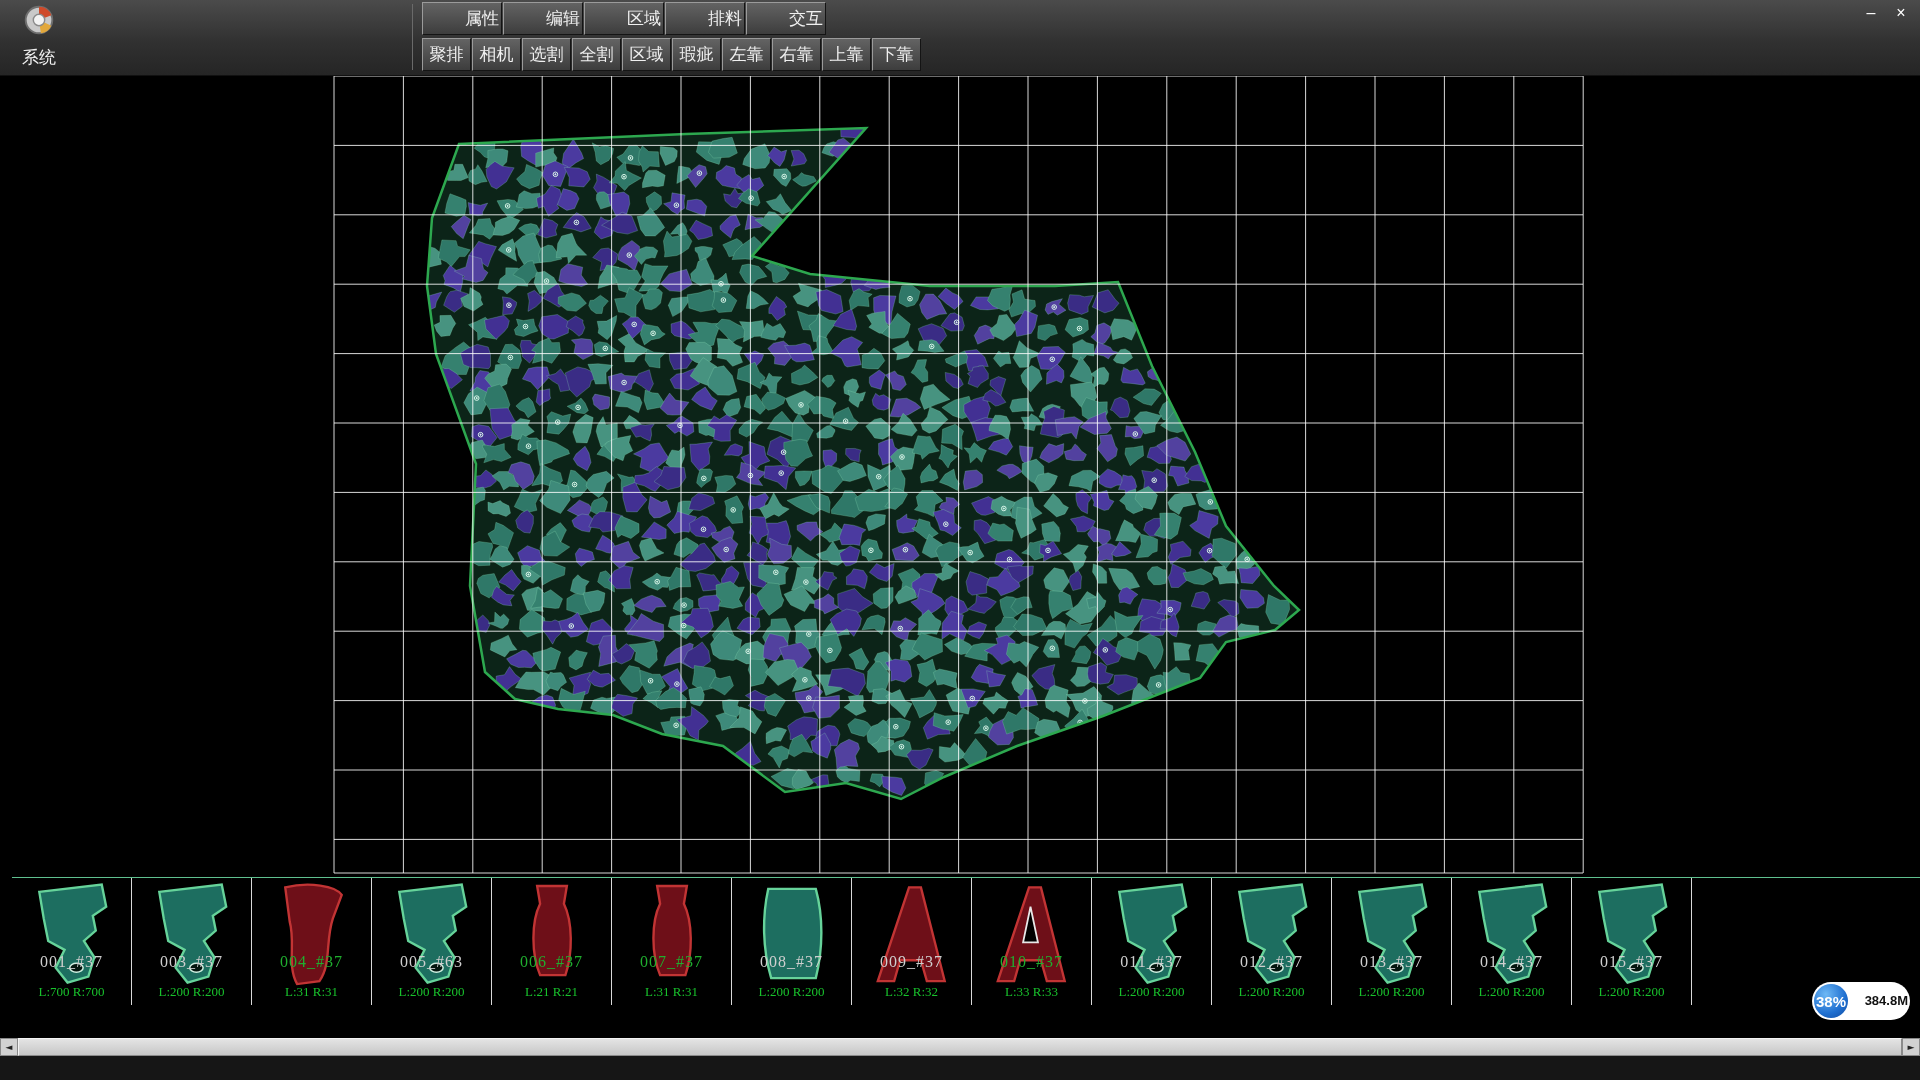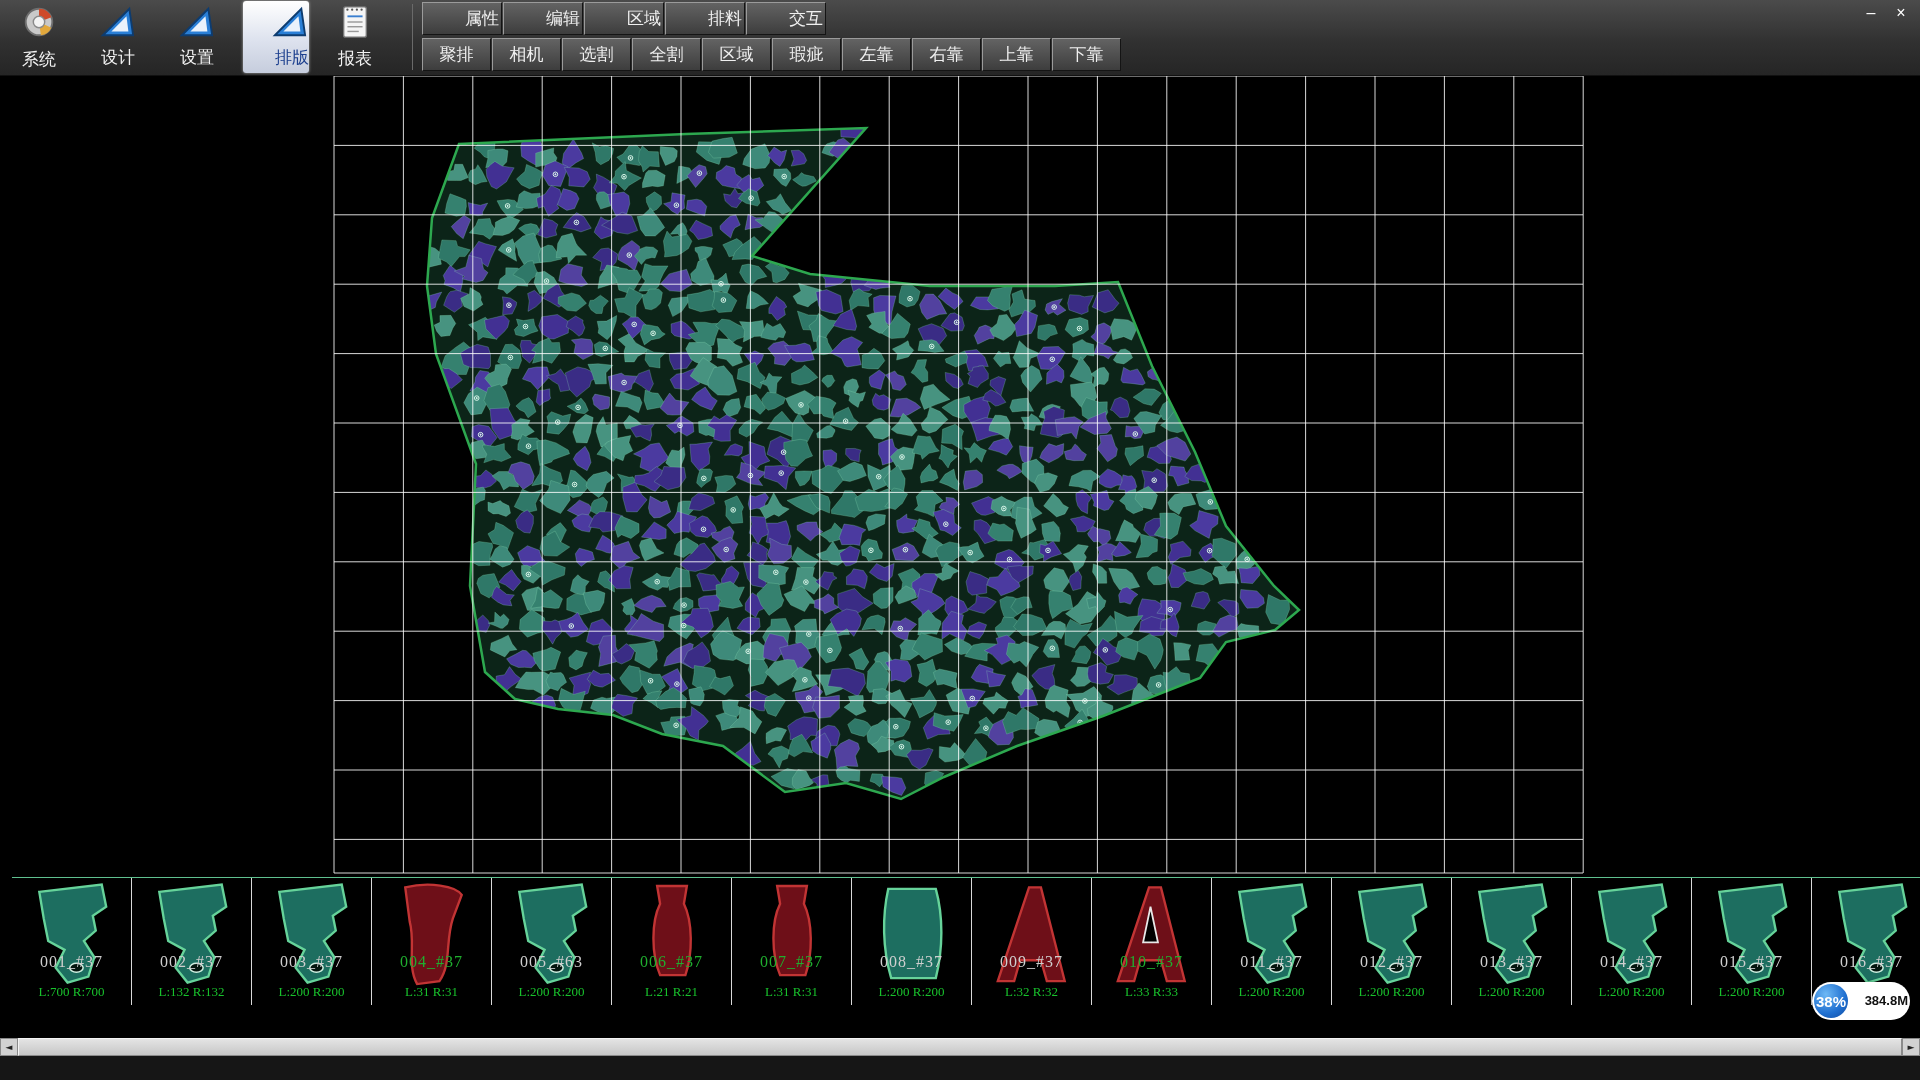--- a/index.html
+++ b/index.html
@@ -2,33 +2,33 @@
 <html><head>
 <meta charset="utf-8">
 <style>
   * { margin:0; padding:0; box-sizing:border-box; }
   html,body { width:1920px; height:1080px; background:#000; overflow:hidden;
     font-family:"Liberation Sans","DejaVu Sans",sans-serif; position:relative; }
 
   
   .titlebar { position:absolute; top:0; left:0; width:1920px; height:76px;
     background:linear-gradient(#4b4b4b,#313131 55%,#252525); border-bottom:1px solid #111; }
-  .appbar { position:absolute; left:6px; top:1px; height:74px; display:flex; gap:13px; }
+  .appbar { position:absolute; left:6px; top:1px; height:74px; display:flex; gap:13px;flex-direction:column; }
   .appbtn { width:66px; height:72px; display:flex; flex-direction:column; align-items:center;
     justify-content:center; gap:2px; color:#f2f2f2; font-size:17px; cursor:default; border-radius:3px; }
   .appbtn.active { background:linear-gradient(#ffffff,#dde2ee 55%,#c6cddd); color:#1c3f8e;
     box-shadow:0 0 3px rgba(255,255,255,.6);align-items:flex-end; }
   .vdivider { position:absolute; left:412px; top:4px; width:1px; height:66px; background:#6a6a6a; }
   .menurow1 { position:absolute; left:422px; top:2px; display:flex; gap:1px; }
   .menurow2 { position:absolute; left:422px; top:38px; display:flex; gap:1px; }
   .tab3d, .tool3d { height:33px; line-height:31px; text-align:center; color:#f0f0f0; font-size:17px;
     background:linear-gradient(#636363,#3d3d3d); border:1px solid;
     border-color:#9b9b9b #141414 #141414 #9b9b9b; cursor:default; }
   .tab3d { width:80px;padding-left:40px; }
-  .tool3d { width:69px; }
+  .tool3d { width:49px; }
   .winctrl { position:absolute; right:6px; top:2px; display:flex; gap:4px; }
   .winbtn { width:26px; height:22px; color:#fff; font-size:16px; line-height:22px; text-align:center; cursor:default; }
 
   
   .canvas { position:absolute; top:76px; left:0; width:1920px; height:801px; background:#000; }
 
   
   .strip { position:absolute; top:877px; left:12px; width:1920px; height:127px; display:flex;
     background:#000; border-top:1px solid #5fc08f; }
   .cell { position:relative; width:120px; min-width:120px; height:127px; background:#000;
@@ -980,128 +980,112 @@
         <ellipse cx="33" cy="59" rx="4.5" ry="3" fill="#04140d" stroke="#cfeee0" stroke-width="1"></ellipse>
       </svg>
       <div class="pname" style="color:#cfcfcf">001_#37</div>
       <div class="plr">L:700 R:700</div>
     </div>
     <div class="cell">
       <svg viewBox="0 0 60 74" style="position:absolute;left:14px;top:2px;width:92px;height:110px">
         <path d="M8 8 L50 3 L53 18 L44 24 L46 34 L38 41 L45 52 L41 65 L27 69 L19 59 L25 47 L14 41 L11 26 Z" fill="#1d6e60" stroke="#66d39a" stroke-width="1.6"></path>
         <ellipse cx="33" cy="59" rx="4.5" ry="3" fill="#04140d" stroke="#cfeee0" stroke-width="1"></ellipse>
       </svg>
-      <div class="pname" style="color:#cfcfcf">002_#37</div>
-      <div class="plr">L:132 R:132</div>
+      <div class="pname" style="color:#cfcfcf">003_#37</div>
+      <div class="plr">L:200 R:200</div>
+    </div>
+    <div class="cell">
+      <svg viewBox="0 0 60 74" style="position:absolute;left:14px;top:2px;width:92px;height:110px">
+        <path d="M12 5 C28 1 46 4 50 10 L44 26 C39 41 43 57 35 68 L20 70 C13 58 19 42 15 28 Z" fill="#6e0f18" stroke="#c23434" stroke-width="1.6"></path>
+      </svg>
+      <div class="pname" style="color:#1fae2e">004_#37</div>
+      <div class="plr">L:31 R:31</div>
     </div>
     <div class="cell">
       <svg viewBox="0 0 60 74" style="position:absolute;left:14px;top:2px;width:92px;height:110px">
         <path d="M8 8 L50 3 L53 18 L44 24 L46 34 L38 41 L45 52 L41 65 L27 69 L19 59 L25 47 L14 41 L11 26 Z" fill="#1d6e60" stroke="#66d39a" stroke-width="1.6"></path>
         <ellipse cx="33" cy="59" rx="4.5" ry="3" fill="#04140d" stroke="#cfeee0" stroke-width="1"></ellipse>
       </svg>
-      <div class="pname" style="color:#cfcfcf">003_#37</div>
+      <div class="pname" style="color:#cfcfcf">005_#63</div>
       <div class="plr">L:200 R:200</div>
     </div>
     <div class="cell">
       <svg viewBox="0 0 60 74" style="position:absolute;left:14px;top:2px;width:92px;height:110px">
-        <path d="M12 5 C28 1 46 4 50 10 L44 26 C39 41 43 57 35 68 L20 70 C13 58 19 42 15 28 Z" fill="#6e0f18" stroke="#c23434" stroke-width="1.6"></path>
-      </svg>
-      <div class="pname" style="color:#1fae2e">004_#37</div>
+        <path d="M20 4 L40 4 L38 16 C44 28 44 50 39 64 L22 64 C16 50 16 28 22 16 Z" fill="#6e0f18" stroke="#c23434" stroke-width="1.6"></path>
+      </svg>
+      <div class="pname" style="color:#1fae2e">006_#37</div>
+      <div class="plr">L:21 R:21</div>
+    </div>
+    <div class="cell">
+      <svg viewBox="0 0 60 74" style="position:absolute;left:14px;top:2px;width:92px;height:110px">
+        <path d="M20 4 L40 4 L38 16 C44 28 44 50 39 64 L22 64 C16 50 16 28 22 16 Z" fill="#6e0f18" stroke="#c23434" stroke-width="1.6"></path>
+      </svg>
+      <div class="pname" style="color:#1fae2e">007_#37</div>
       <div class="plr">L:31 R:31</div>
+    </div>
+    <div class="cell">
+      <svg viewBox="0 0 60 74" style="position:absolute;left:14px;top:2px;width:92px;height:110px">
+        <path d="M14 6 L46 6 C51 24 51 46 46 66 L16 66 C10 46 10 24 14 6 Z" fill="#1d6e60" stroke="#66d39a" stroke-width="1.6"></path>
+      </svg>
+      <div class="pname" style="color:#cfcfcf">008_#37</div>
+      <div class="plr">L:200 R:200</div>
+    </div>
+    <div class="cell">
+      <svg viewBox="0 0 60 74" style="position:absolute;left:14px;top:2px;width:92px;height:110px">
+        <path d="M28 5 L36 5 L52 68 L40 68 L36 54 L22 54 L18 68 L7 68 Z" fill="#6e0f18" stroke="#c23434" stroke-width="1.6"></path>
+      </svg>
+      <div class="pname" style="color:#cfcfcf">009_#37</div>
+      <div class="plr">L:32 R:32</div>
+    </div>
+    <div class="cell">
+      <svg viewBox="0 0 60 74" style="position:absolute;left:14px;top:2px;width:92px;height:110px">
+        <path d="M28 5 L36 5 L52 68 L40 68 L36 54 L22 54 L18 68 L7 68 Z" fill="#6e0f18" stroke="#c23434" stroke-width="1.6"></path>
+        <path d="M29 18 L34 42 L24 42 Z" fill="#000" stroke="#e8e8e8" stroke-width="1.2"></path>
+      </svg>
+      <div class="pname" style="color:#1fae2e">010_#37</div>
+      <div class="plr">L:33 R:33</div>
     </div>
     <div class="cell">
       <svg viewBox="0 0 60 74" style="position:absolute;left:14px;top:2px;width:92px;height:110px">
         <path d="M8 8 L50 3 L53 18 L44 24 L46 34 L38 41 L45 52 L41 65 L27 69 L19 59 L25 47 L14 41 L11 26 Z" fill="#1d6e60" stroke="#66d39a" stroke-width="1.6"></path>
         <ellipse cx="33" cy="59" rx="4.5" ry="3" fill="#04140d" stroke="#cfeee0" stroke-width="1"></ellipse>
       </svg>
-      <div class="pname" style="color:#cfcfcf">005_#63</div>
+      <div class="pname" style="color:#cfcfcf">011_#37</div>
       <div class="plr">L:200 R:200</div>
-    </div>
-    <div class="cell">
-      <svg viewBox="0 0 60 74" style="position:absolute;left:14px;top:2px;width:92px;height:110px">
-        <path d="M20 4 L40 4 L38 16 C44 28 44 50 39 64 L22 64 C16 50 16 28 22 16 Z" fill="#6e0f18" stroke="#c23434" stroke-width="1.6"></path>
-      </svg>
-      <div class="pname" style="color:#1fae2e">006_#37</div>
-      <div class="plr">L:21 R:21</div>
-    </div>
-    <div class="cell">
-      <svg viewBox="0 0 60 74" style="position:absolute;left:14px;top:2px;width:92px;height:110px">
-        <path d="M20 4 L40 4 L38 16 C44 28 44 50 39 64 L22 64 C16 50 16 28 22 16 Z" fill="#6e0f18" stroke="#c23434" stroke-width="1.6"></path>
-      </svg>
-      <div class="pname" style="color:#1fae2e">007_#37</div>
-      <div class="plr">L:31 R:31</div>
-    </div>
-    <div class="cell">
-      <svg viewBox="0 0 60 74" style="position:absolute;left:14px;top:2px;width:92px;height:110px">
-        <path d="M14 6 L46 6 C51 24 51 46 46 66 L16 66 C10 46 10 24 14 6 Z" fill="#1d6e60" stroke="#66d39a" stroke-width="1.6"></path>
-      </svg>
-      <div class="pname" style="color:#cfcfcf">008_#37</div>
-      <div class="plr">L:200 R:200</div>
-    </div>
-    <div class="cell">
-      <svg viewBox="0 0 60 74" style="position:absolute;left:14px;top:2px;width:92px;height:110px">
-        <path d="M28 5 L36 5 L52 68 L40 68 L36 54 L22 54 L18 68 L7 68 Z" fill="#6e0f18" stroke="#c23434" stroke-width="1.6"></path>
-      </svg>
-      <div class="pname" style="color:#cfcfcf">009_#37</div>
-      <div class="plr">L:32 R:32</div>
-    </div>
-    <div class="cell">
-      <svg viewBox="0 0 60 74" style="position:absolute;left:14px;top:2px;width:92px;height:110px">
-        <path d="M28 5 L36 5 L52 68 L40 68 L36 54 L22 54 L18 68 L7 68 Z" fill="#6e0f18" stroke="#c23434" stroke-width="1.6"></path>
-        <path d="M29 18 L34 42 L24 42 Z" fill="#000" stroke="#e8e8e8" stroke-width="1.2"></path>
-      </svg>
-      <div class="pname" style="color:#1fae2e">010_#37</div>
-      <div class="plr">L:33 R:33</div>
     </div>
     <div class="cell">
       <svg viewBox="0 0 60 74" style="position:absolute;left:14px;top:2px;width:92px;height:110px">
         <path d="M8 8 L50 3 L53 18 L44 24 L46 34 L38 41 L45 52 L41 65 L27 69 L19 59 L25 47 L14 41 L11 26 Z" fill="#1d6e60" stroke="#66d39a" stroke-width="1.6"></path>
         <ellipse cx="33" cy="59" rx="4.5" ry="3" fill="#04140d" stroke="#cfeee0" stroke-width="1"></ellipse>
       </svg>
-      <div class="pname" style="color:#cfcfcf">011_#37</div>
+      <div class="pname" style="color:#cfcfcf">012_#37</div>
       <div class="plr">L:200 R:200</div>
     </div>
     <div class="cell">
       <svg viewBox="0 0 60 74" style="position:absolute;left:14px;top:2px;width:92px;height:110px">
         <path d="M8 8 L50 3 L53 18 L44 24 L46 34 L38 41 L45 52 L41 65 L27 69 L19 59 L25 47 L14 41 L11 26 Z" fill="#1d6e60" stroke="#66d39a" stroke-width="1.6"></path>
         <ellipse cx="33" cy="59" rx="4.5" ry="3" fill="#04140d" stroke="#cfeee0" stroke-width="1"></ellipse>
       </svg>
-      <div class="pname" style="color:#cfcfcf">012_#37</div>
+      <div class="pname" style="color:#cfcfcf">013_#37</div>
       <div class="plr">L:200 R:200</div>
     </div>
     <div class="cell">
       <svg viewBox="0 0 60 74" style="position:absolute;left:14px;top:2px;width:92px;height:110px">
         <path d="M8 8 L50 3 L53 18 L44 24 L46 34 L38 41 L45 52 L41 65 L27 69 L19 59 L25 47 L14 41 L11 26 Z" fill="#1d6e60" stroke="#66d39a" stroke-width="1.6"></path>
         <ellipse cx="33" cy="59" rx="4.5" ry="3" fill="#04140d" stroke="#cfeee0" stroke-width="1"></ellipse>
       </svg>
-      <div class="pname" style="color:#cfcfcf">013_#37</div>
+      <div class="pname" style="color:#cfcfcf">014_#37</div>
       <div class="plr">L:200 R:200</div>
     </div>
     <div class="cell">
       <svg viewBox="0 0 60 74" style="position:absolute;left:14px;top:2px;width:92px;height:110px">
         <path d="M8 8 L50 3 L53 18 L44 24 L46 34 L38 41 L45 52 L41 65 L27 69 L19 59 L25 47 L14 41 L11 26 Z" fill="#1d6e60" stroke="#66d39a" stroke-width="1.6"></path>
         <ellipse cx="33" cy="59" rx="4.5" ry="3" fill="#04140d" stroke="#cfeee0" stroke-width="1"></ellipse>
       </svg>
-      <div class="pname" style="color:#cfcfcf">014_#37</div>
-      <div class="plr">L:200 R:200</div>
-    </div>
-    <div class="cell">
-      <svg viewBox="0 0 60 74" style="position:absolute;left:14px;top:2px;width:92px;height:110px">
-        <path d="M8 8 L50 3 L53 18 L44 24 L46 34 L38 41 L45 52 L41 65 L27 69 L19 59 L25 47 L14 41 L11 26 Z" fill="#1d6e60" stroke="#66d39a" stroke-width="1.6"></path>
-        <ellipse cx="33" cy="59" rx="4.5" ry="3" fill="#04140d" stroke="#cfeee0" stroke-width="1"></ellipse>
-      </svg>
       <div class="pname" style="color:#cfcfcf">015_#37</div>
-      <div class="plr">L:200 R:200</div>
-    </div>
-    <div class="cell">
-      <svg viewBox="0 0 60 74" style="position:absolute;left:14px;top:2px;width:92px;height:110px">
-        <path d="M8 8 L50 3 L53 18 L44 24 L46 34 L38 41 L45 52 L41 65 L27 69 L19 59 L25 47 L14 41 L11 26 Z" fill="#1d6e60" stroke="#66d39a" stroke-width="1.6"></path>
-        <ellipse cx="33" cy="59" rx="4.5" ry="3" fill="#04140d" stroke="#cfeee0" stroke-width="1"></ellipse>
-      </svg>
-      <div class="pname" style="color:#cfcfcf">016_#37</div>
       <div class="plr">L:200 R:200</div>
     </div>
   </div>
 
 <div class="statuspill">
   <div class="progressball">
     <span>38%</span>
   </div>
   <div class="memtext">384.8M</div>
 </div>

